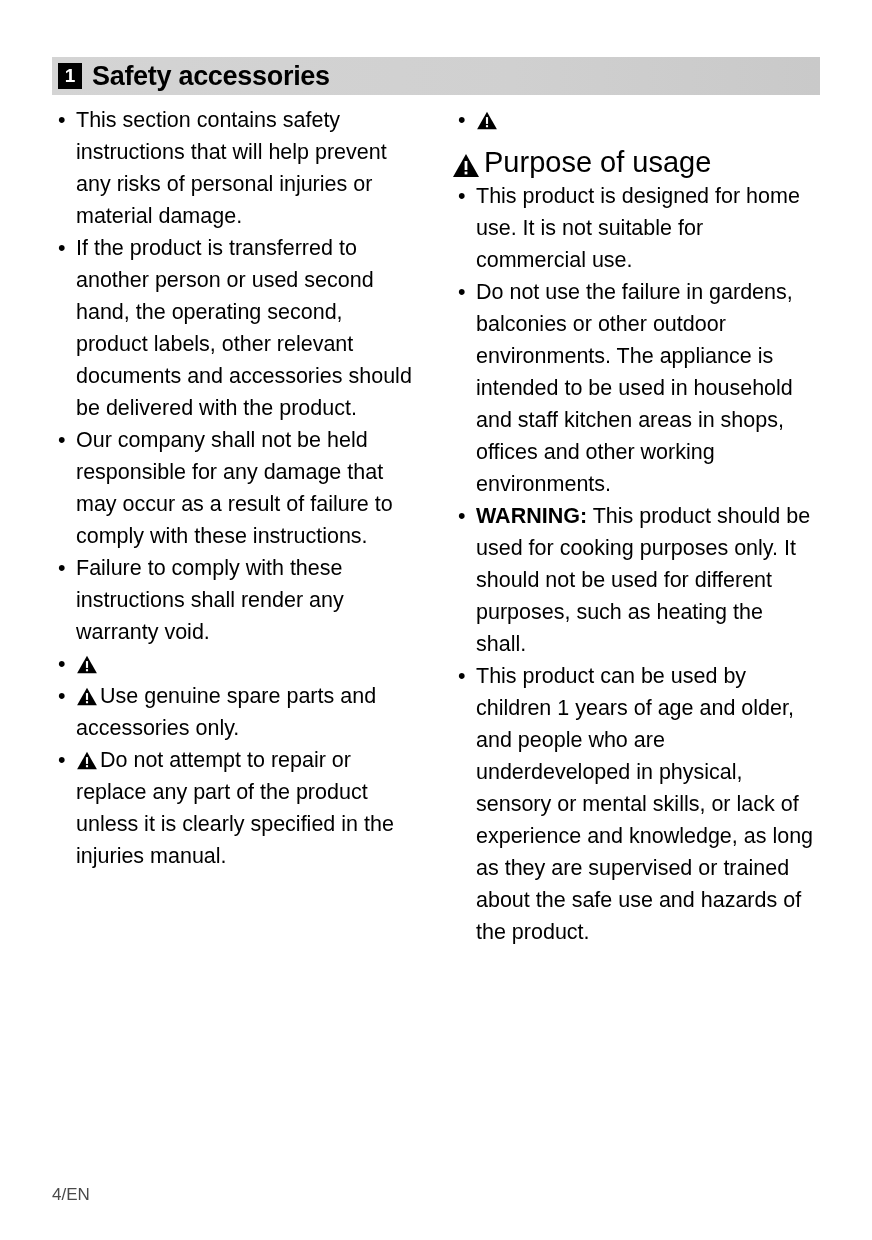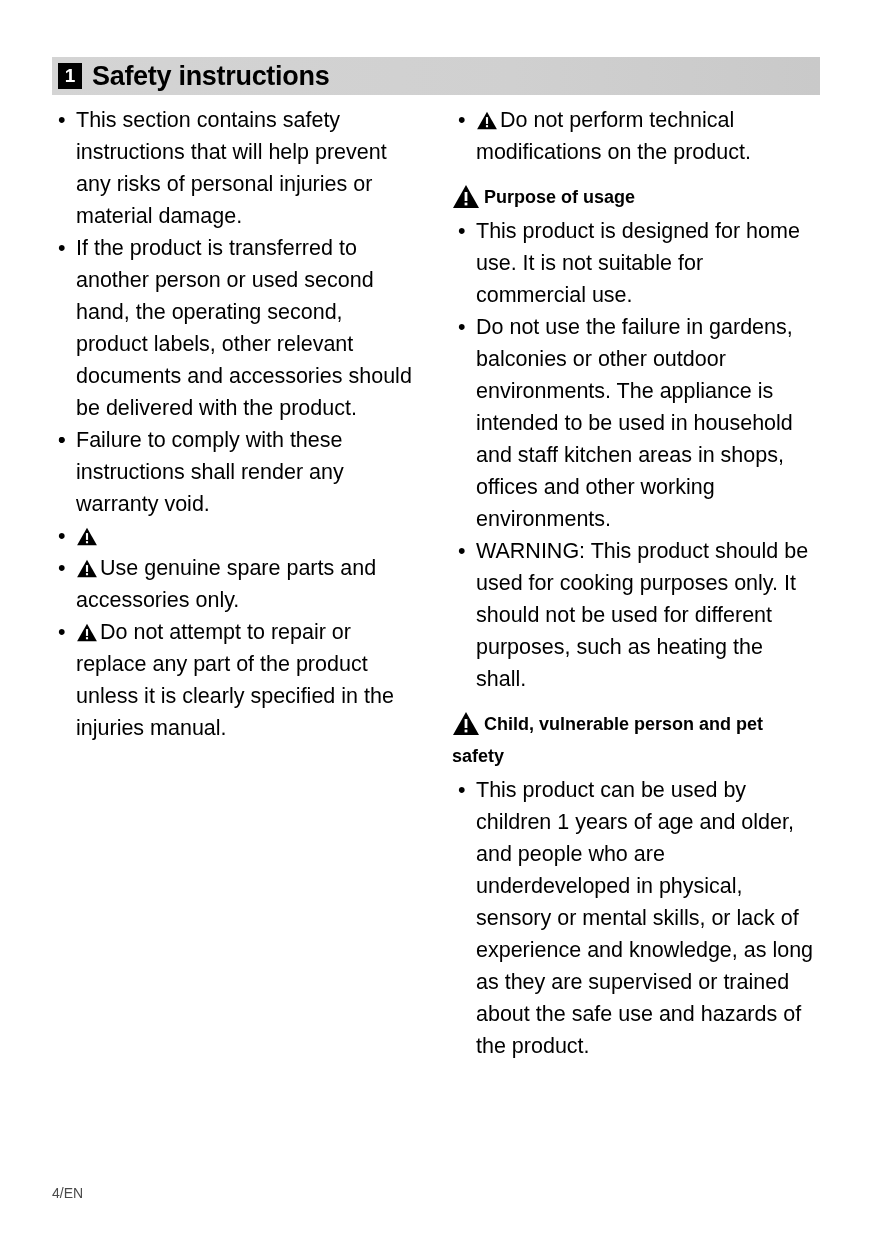--- a/index.html
+++ b/index.html
@@ -84,58 +84,58 @@
   }
   .warn-icon {
     display: inline-block;
     position: relative;
     top: 3px;
     margin-right: 2px;
   }
   .warn-icon svg { display: block; }
 
   .subhead {
-    font-size: 18px;
-    font-weight: bold;
+    font-size: 29px;
+    font-weight: normal;
     line-height: 32px;
     margin-top: 10px;
     margin-bottom: 2px;
     display: block;
   }
   .subhead .warn-icon-lg {
     display: inline-block;
     position: relative;
     top: 6px;
     margin-right: 4px;
   }
-  .bold { font-weight: normal; }
+  .bold { font-weight: bold; }
 
   .page-number {
     position: absolute;
     left: 52px;
     top: 1185px;
-    font-size: 14px;
+    font-size: 17px;
     color: #4a4a4a;
   }
 </style>
 </head>
 <body>
 
 <div class="page">
 
   <div class="section-header">
     <div class="section-number">1</div>
-    <div class="section-title">Safety instructions</div>
+    <div class="section-title">Safety accessories</div>
   </div>
 
   <div class="col col-left">
     <ul class="bullets" id="left-list">
         <li><span class="bullet">•</span><span>This section contains safety instructions that will help prevent any risks of personal injuries or material damage.</span></li>
         <li><span class="bullet">•</span><span>If the product is transferred to another person or used second hand, the operating second, product labels, other relevant documents and accessories should be delivered with the product.</span></li>
-        <li><span class="bullet">•</span></li>
+        <li><span class="bullet">•</span><span>Our company shall not be held responsible for any damage that may occur as a result of failure to comply with these instructions.</span></li>
         <li><span class="bullet">•</span><span>Failure to comply with these instructions shall render any warranty void.</span></li>
         <li><span class="bullet">•</span><span class="warn-icon"><svg width="22" height="19" viewBox="0 0 28 25" aria-hidden="true">
               <polygon points="14,1 27,24 1,24" fill="#000000"></polygon>
               <rect x="12.6" y="8" width="2.8" height="9" fill="#ffffff"></rect>
               <rect x="12.6" y="18.6" width="2.8" height="2.8" fill="#ffffff"></rect>
             </svg></span></li>
         <li><span class="bullet">•</span><span class="warn-icon"><svg width="22" height="19" viewBox="0 0 28 25" aria-hidden="true">
               <polygon points="14,1 27,24 1,24" fill="#000000"></polygon>
               <rect x="12.6" y="8" width="2.8" height="9" fill="#ffffff"></rect>
               <rect x="12.6" y="18.6" width="2.8" height="2.8" fill="#ffffff"></rect>
@@ -147,48 +147,39 @@
             </svg></span><span>Do not attempt to repair or replace any part of the product unless it is clearly specified in the injuries manual.</span></li>
       </ul>
   </div>
 
   <div class="col col-right">
     <ul class="bullets" id="right-lead-list">
         <li><span class="bullet">•</span><span class="warn-icon"><svg width="22" height="19" viewBox="0 0 28 25" aria-hidden="true">
               <polygon points="14,1 27,24 1,24" fill="#000000"></polygon>
               <rect x="12.6" y="8" width="2.8" height="9" fill="#ffffff"></rect>
               <rect x="12.6" y="18.6" width="2.8" height="2.8" fill="#ffffff"></rect>
-            </svg></span><span>Do not perform technical modifications on the product.</span></li>
+            </svg></span></li>
       </ul>
 
     <div class="subhead">
       <span class="warn-icon-lg">
         <svg width="28" height="25" viewBox="0 0 28 25" aria-hidden="true">
           <polygon points="14,1 27,24 1,24" fill="#000000"></polygon>
           <rect x="12.6" y="8" width="2.8" height="9" fill="#ffffff"></rect>
           <rect x="12.6" y="18.6" width="2.8" height="2.8" fill="#ffffff"></rect>
         </svg>
       </span><span>Purpose of usage</span>
     </div>
 
     <ul class="bullets" id="purpose-list">
         <li><span class="bullet">•</span><span>This product is designed for home use. It is not suitable for commercial use.</span></li>
         <li><span class="bullet">•</span><span>Do not use the failure in gardens, balconies or other outdoor environments. The appliance is intended to be used in household and staff kitchen areas in shops, offices and other working environments.</span></li>
         <li><span class="bullet">•</span><span class="bold">WARNING:</span><span> This product should be used for cooking purposes only. It should not be used for different purposes, such as heating the shall.</span></li>
       </ul>
 
-    <div class="subhead">
-      <span class="warn-icon-lg">
-        <svg width="28" height="25" viewBox="0 0 28 25" aria-hidden="true">
-          <polygon points="14,1 27,24 1,24" fill="#000000"></polygon>
-          <rect x="12.6" y="8" width="2.8" height="9" fill="#ffffff"></rect>
-          <rect x="12.6" y="18.6" width="2.8" height="2.8" fill="#ffffff"></rect>
-        </svg>
-      </span><span>Child, vulnerable person and pet safety</span>
-    </div>
 
     <ul class="bullets" id="child-list">
         <li><span class="bullet">•</span><span>This product can be used by children 1 years of age and older, and people who are underdeveloped in physical, sensory or mental skills, or lack of experience and knowledge, as long as they are supervised or trained about the safe use and hazards of the product.</span></li>
       </ul>
   </div>
 
   <div class="page-number">4/EN</div>
 
 </div>
 

